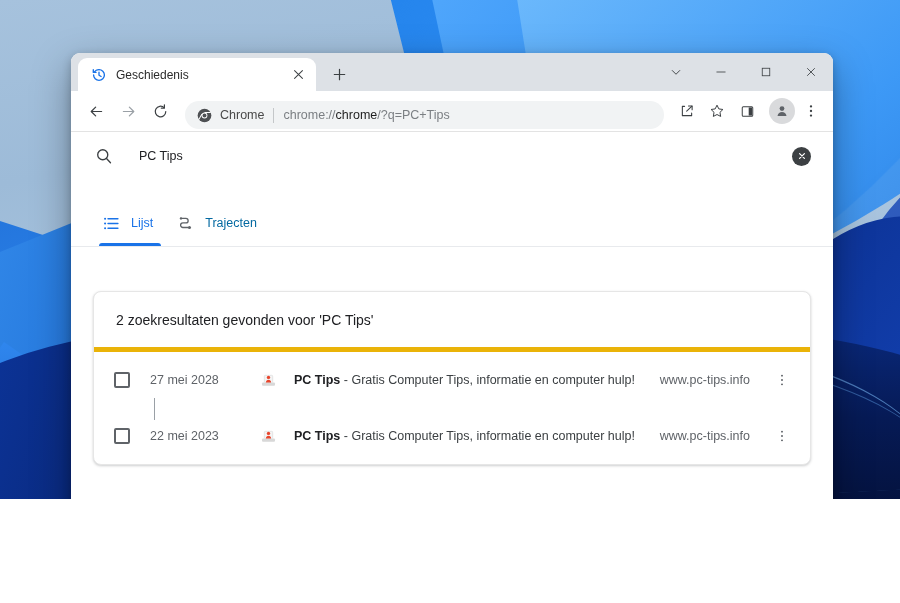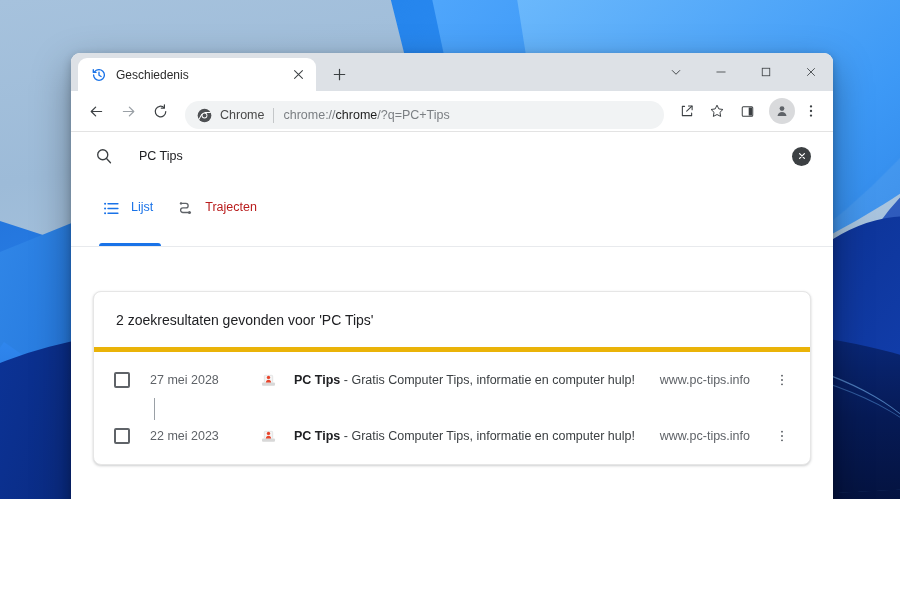--- a/index.html
+++ b/index.html
@@ -294,29 +294,29 @@
   .tabs-row {
     height: 47px;
     display: flex;
     align-items: flex-end;
     padding-left: 22px;
     border-bottom: 1px solid #e8eaed;
     flex: 0 0 auto;
   }
   .ptab {
     display: flex;
-    align-items: flex-start;
+    align-items: center;
     height: 46px;
     padding: 0 14px 0 10px;
     position: relative;
   }
   .ptab .pt-icon { width: 17px; height: 17px; flex: 0 0 17px; }
   .pt-label { font-size: 12.5px; margin-left: 11px; white-space: nowrap; }
   .ptab.active .pt-label { color: #1a73e8; font-weight: 500; }
-  .ptab:not(.active) .pt-label { color: #b91c1c; }
+  .ptab:not(.active) .pt-label { color: #0369a1; }
   .ptab.active::after {
     content: "";
     position: absolute;
     left: 6px; right: 6px; bottom: 0;
     height: 3px;
     background: #1a73e8;
     border-radius: 3px 3px 0 0;
   }
 
   .results-area {

